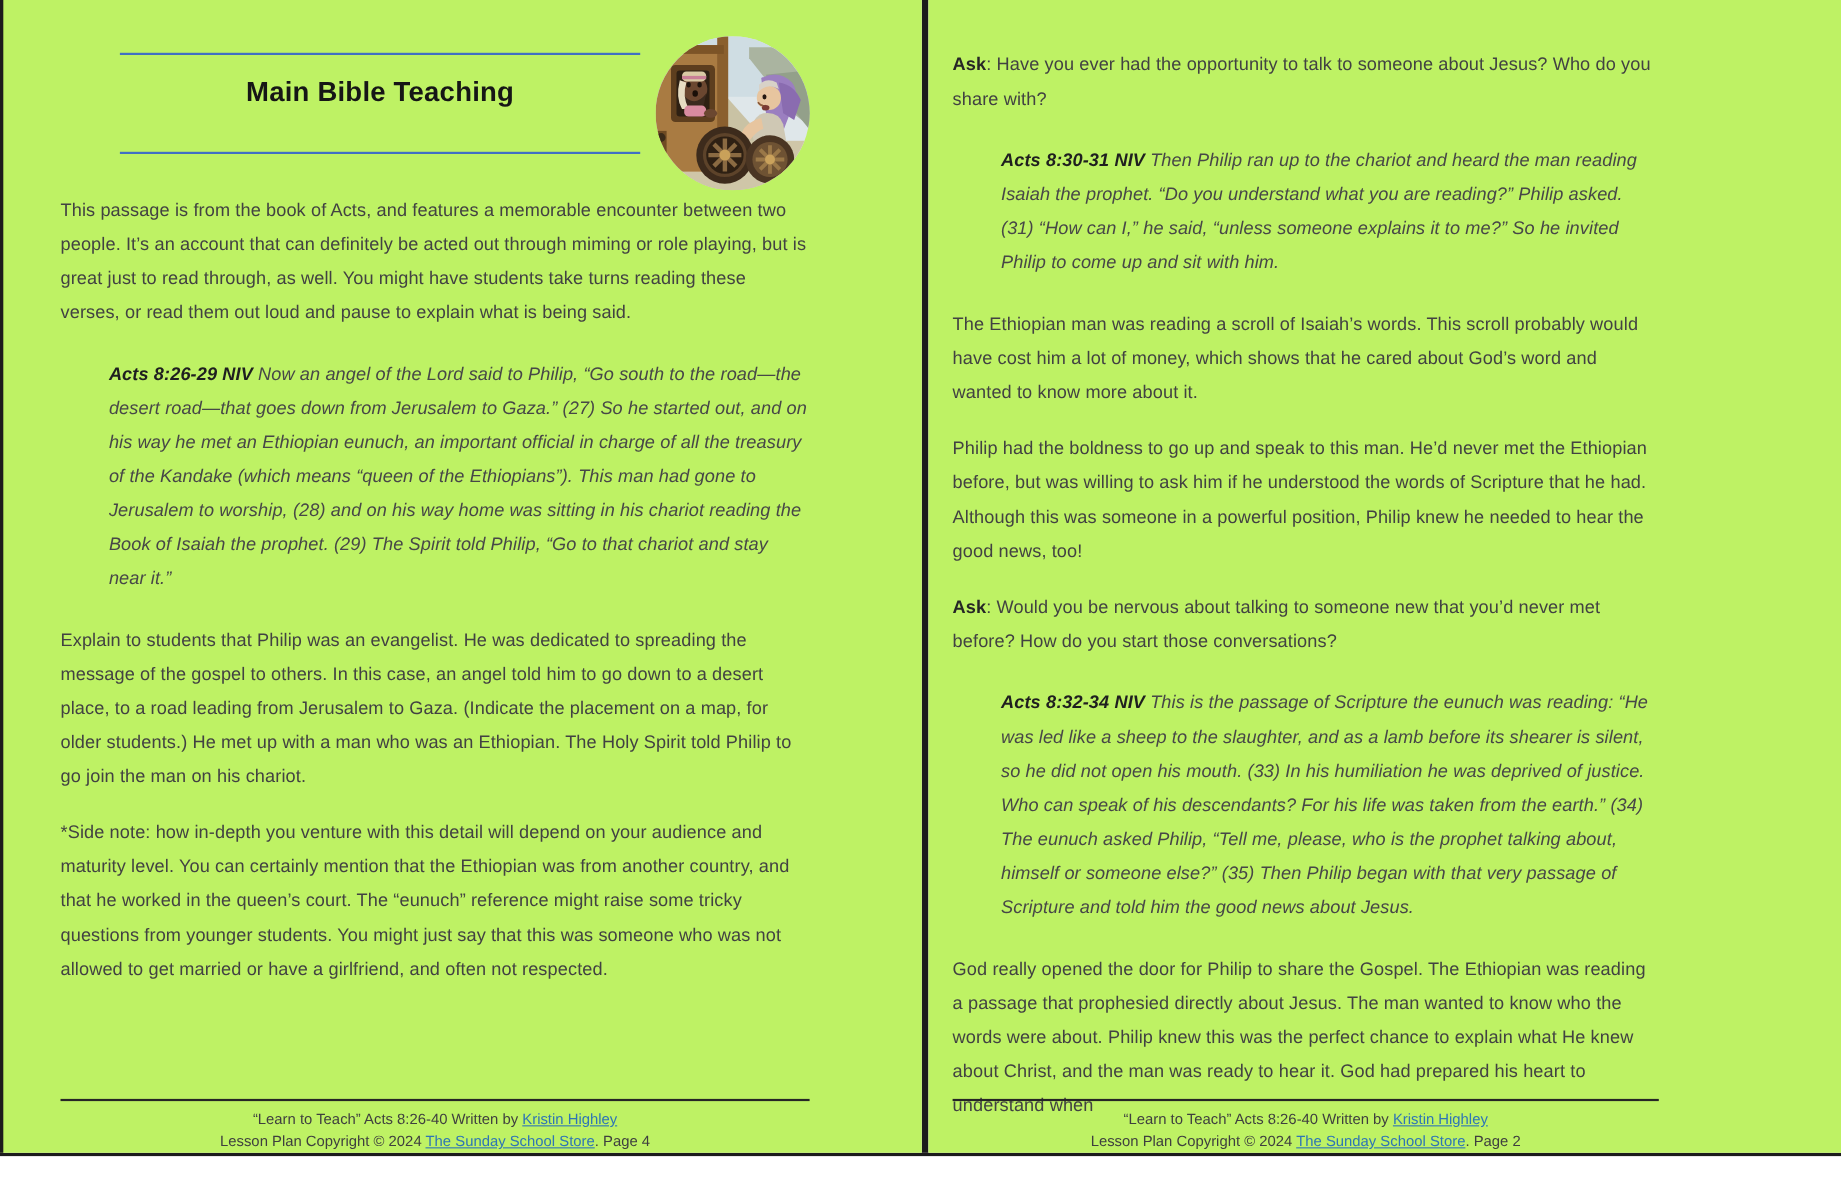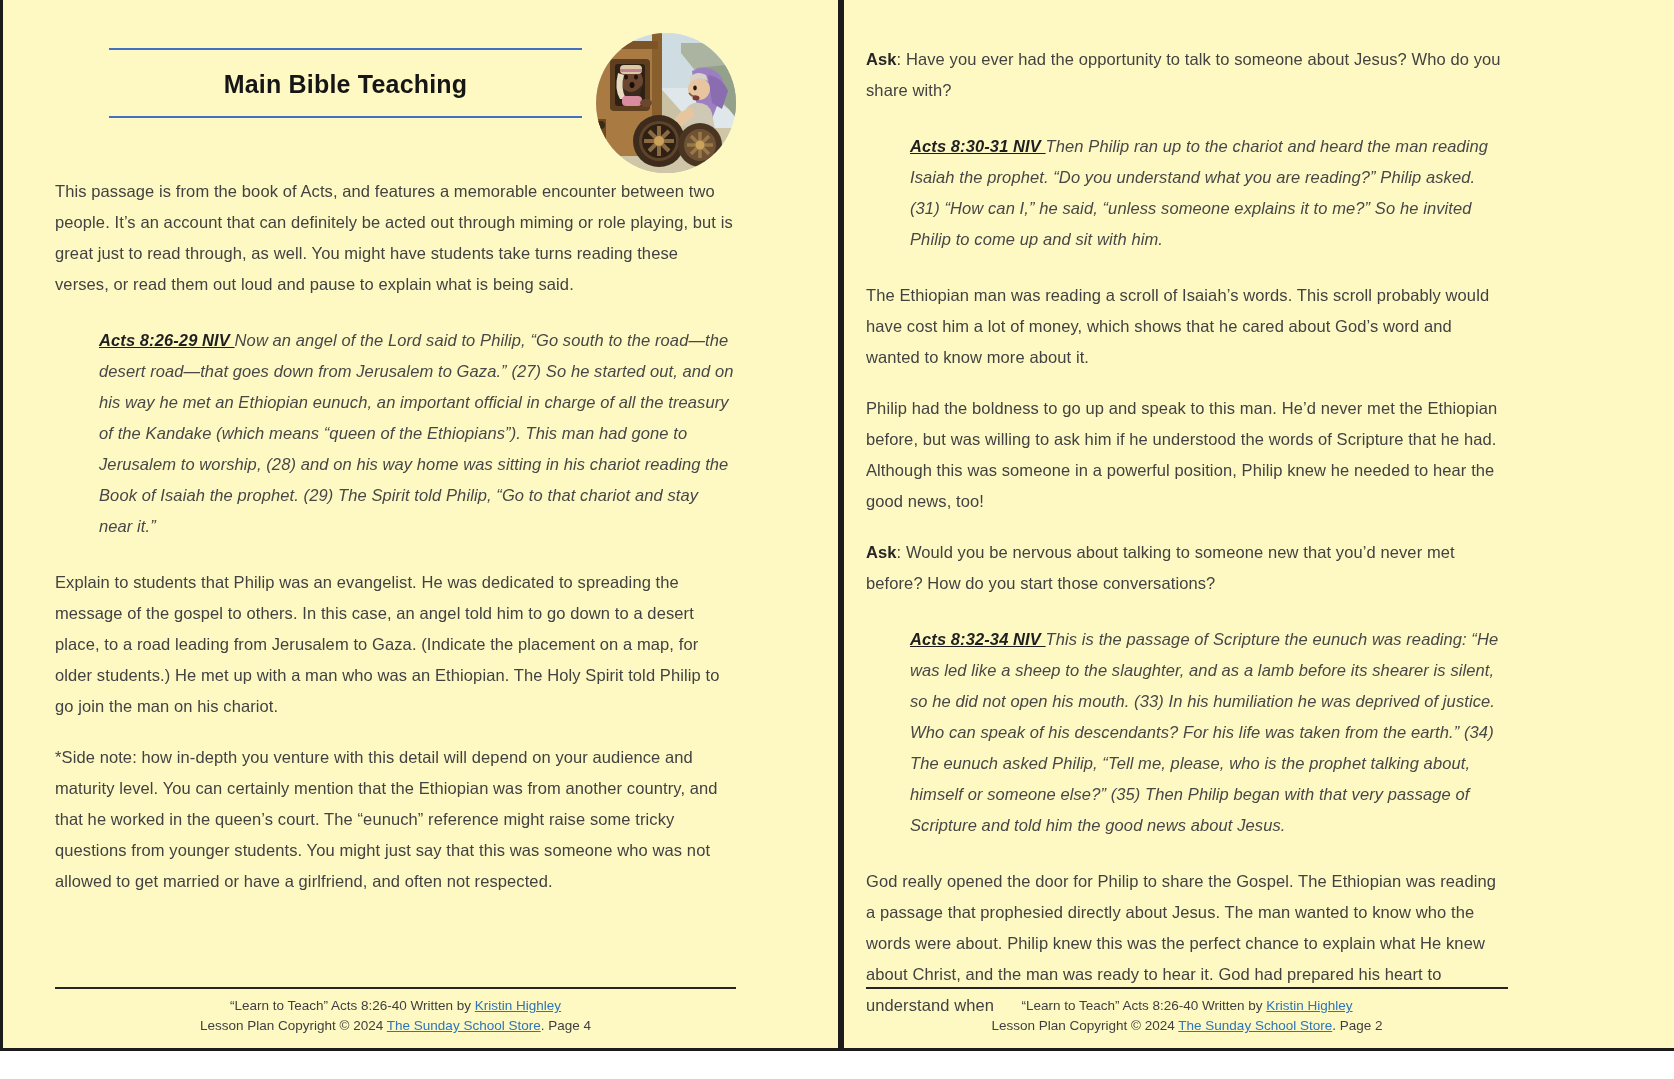--- a/index.html
+++ b/index.html
@@ -7,57 +7,57 @@
     font-family: "Liberation Sans", sans-serif;
     width:1674px; height:1079px; overflow:hidden;
     color:#424242;
     -webkit-font-smoothing:antialiased;
   }
   .spread {
     display:flex; width:1674px; height:1051px;
     border-bottom:3px solid #1c1c1c;
     box-sizing:border-box; background:#ffffff;
   }
-  .page { position:relative; box-sizing:border-box; background:#fef9c3; }
+  .page { position:relative; box-sizing:border-box; background:#bef264; }
   .page-left {
     width:838px; border-left:3px solid #1c1c1c;
     padding:0 102px 0 52px;
   }
   .divider { width:6px; background:#1c1c1c; }
   .page-right {
     flex:1;
     padding:0 166px 0 22px;
   }
   
   .title-row { display:flex; align-items:flex-start; min-height:174px; }
   .title-block {
     margin-top:48px; margin-left:54px; width:474px;
     border-top:2px solid var(--rule-blue); border-bottom:2px solid var(--rule-blue);
-    padding:16px 0 14px; text-align:center;
+    padding:16px 0 36px; text-align:center;
   }
   .title-line {
     font-size:25px; font-weight:bold; color:#161616;
     line-height:36px; letter-spacing:.2px;
   }
   .illustration { margin-top:33px; margin-left:14px; flex:0 0 auto; }
   
   .content { font-size:16.5px; line-height:31px; letter-spacing:.1px; }
   .content p { margin:0 0 20px 0; }
   .content p.body { color:#424242; }
   .content p.ask strong { color:#262626; font-weight:bold; }
   .content p.quote {
     font-style:italic; margin-left:44px; margin-top:25px; margin-bottom:25px;
     color:#474747;
   }
-  .content p.quote strong { font-style:italic; color:#1f1f1f;text-decoration:underline; }
+  .content p.quote strong { font-style:italic; color:#1f1f1f; }
   .page-left .content p:first-child { margin-top:2px; }
   .page-right .content { padding-top:44px; }
   
   .footer {
-    position:absolute; bottom:12px;
+    position:absolute; bottom:0;
     border-top:2px solid #262626; padding-top:7px;
     text-align:center; font-size:13.5px; line-height:20px; color:#3f3f3f;
   }
   .page-left .footer { left:52px; right:102px; }
   .page-right .footer { left:22px; right:166px; }
   .footer a { color:var(--link-blue); text-decoration:underline; cursor:pointer; }
 </style>
 </head>
 <body>
 

